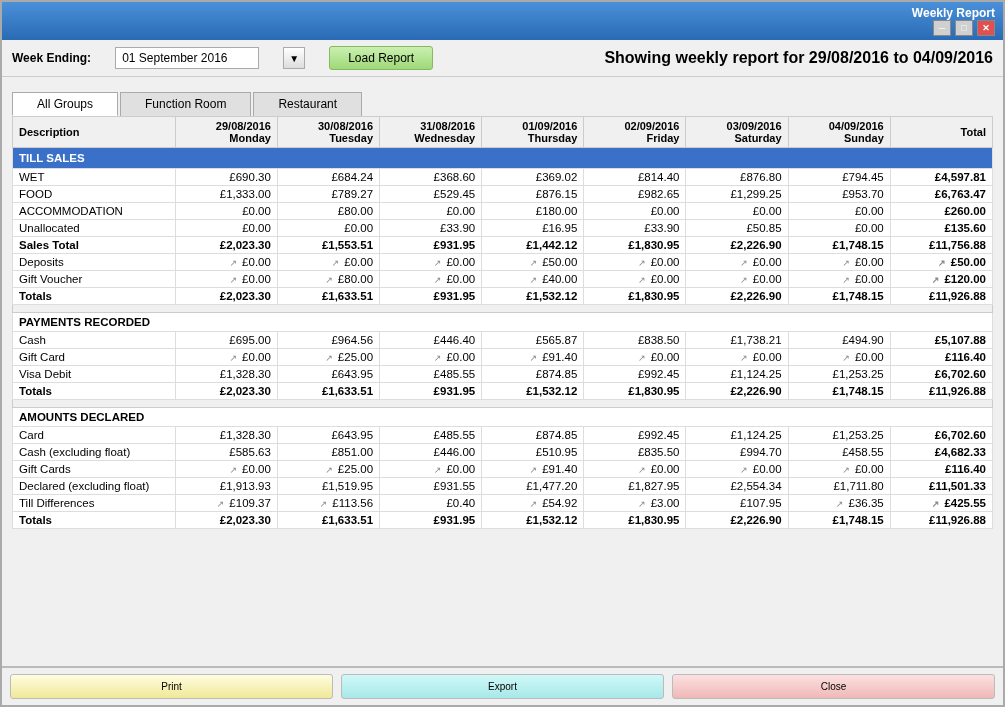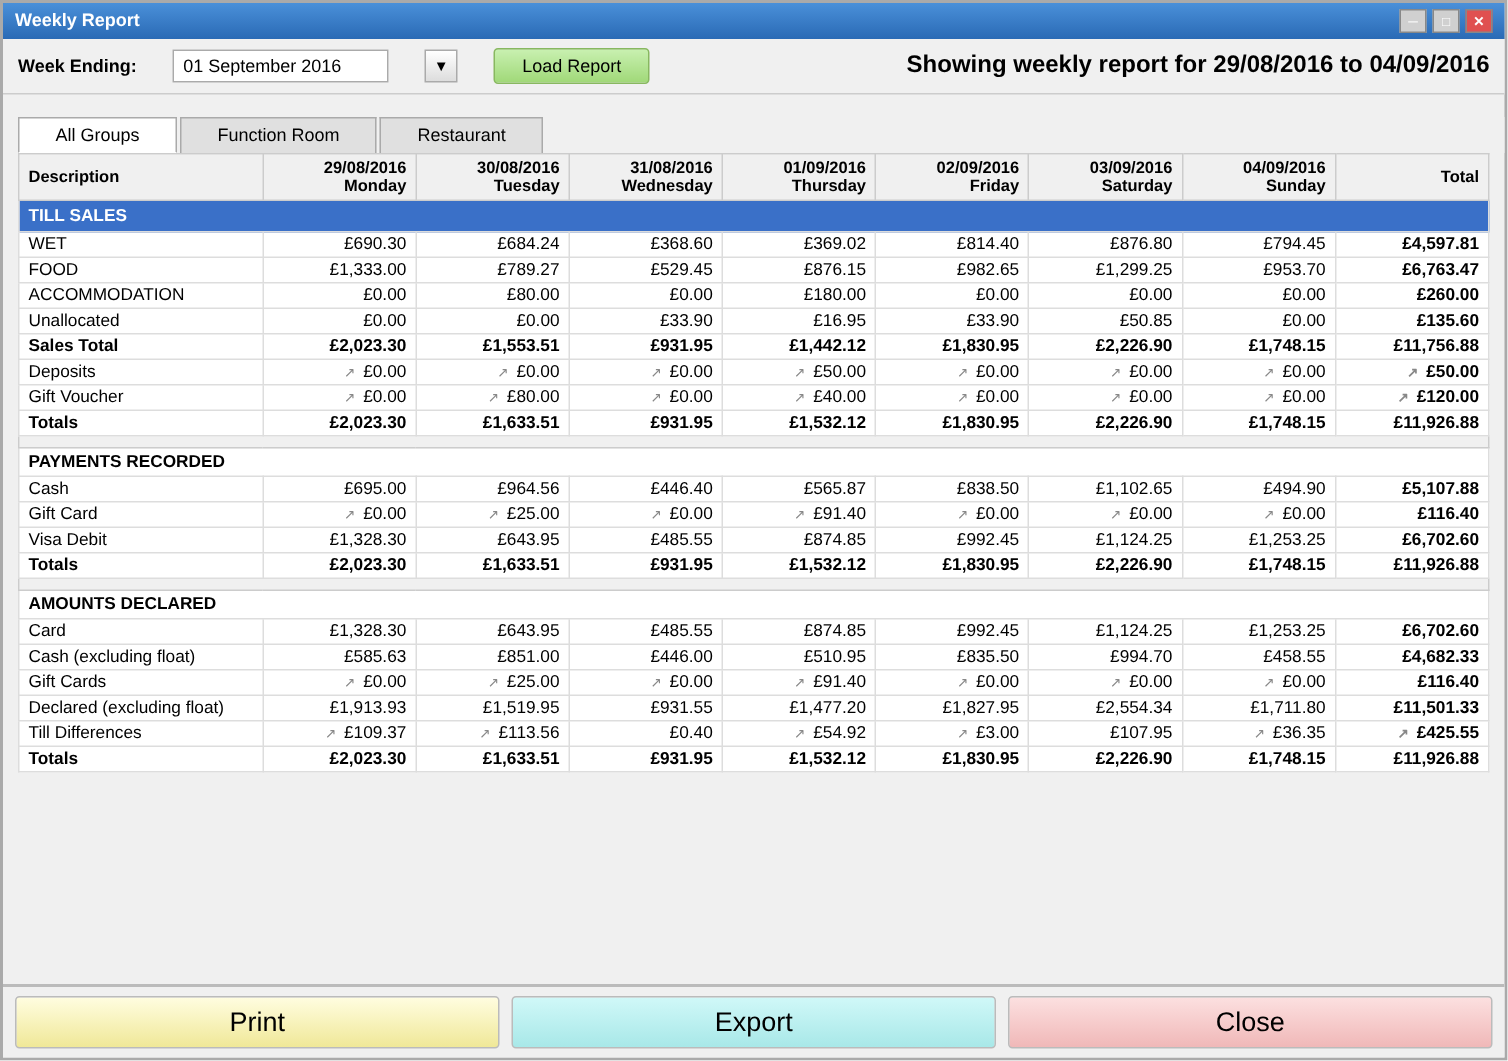--- a/index.html
+++ b/index.html
@@ -5,25 +5,26 @@
     * { box-sizing: border-box; margin: 0; padding: 0; }
     body { font-family: 'Segoe UI', Tahoma, Arial, sans-serif; font-size: 12px; background: #f0f0f0; }
 
     .window { width: 1005px; height: 707px; background: #f0f0f0; border: 2px solid #aaa; display: flex; flex-direction: column; }
 
     .title-bar {
       background: linear-gradient(to bottom, #4a90d9, #2a6ab5);
       color: white;
       padding: 4px 8px;
       display: flex;
-      align-items: flex-start;
+      align-items: flex-end;
       justify-content: space-between;
       font-size: 12px;
       font-weight: bold;
       min-height: 24px;
+      flex-direction: column;
     }
     .title-bar-controls { display: flex; gap: 4px; }
     .title-btn {
       width: 18px; height: 16px;
       background: #d0d0d0;
       border: 1px solid #888;
       font-size: 9px;
       display: flex; align-items: center; justify-content: center;
       cursor: pointer;
     }
@@ -140,21 +141,21 @@
       display: flex;
       border-top: 2px solid #bbb;
       background: #f0f0f0;
       padding: 6px 8px;
       gap: 8px;
     }
     .footer-btn {
       flex: 1;
       padding: 6px;
       text-align: center;
-      font-size: 18px;
+      font-size: 10px;
       cursor: pointer;
       border: 1px solid #bbb;
       border-radius: 3px;
     }
     .footer-btn.print { background: linear-gradient(to bottom, #fffde0, #f0e898); }
     .footer-btn.export { background: linear-gradient(to bottom, #d0f8f8, #a8e8e8); }
     .footer-btn.close-btn { background: linear-gradient(to bottom, #fce0e0, #f0b8b8); }
 
     .right { text-align: right; }
   </style>
@@ -302,21 +303,21 @@
         <tr class="section-header2">
           <td colspan="9"><b>PAYMENTS RECORDED</b></td>
         </tr>
         <tr>
           <td class="col-desc">Cash</td>
           <td class="col-day right">£695.00</td>
           <td class="col-day right">£964.56</td>
           <td class="col-day right">£446.40</td>
           <td class="col-day right">£565.87</td>
           <td class="col-day right">£838.50</td>
-          <td class="col-day right">£1,102.65</td>
+          <td class="col-day right">£1,738.21</td>
           <td class="col-day right">£494.90</td>
           <td class="col-total right">£5,107.88</td>
         </tr>
         <tr>
           <td class="col-desc">Gift Card</td>
           <td class="col-day right"><span class="link-icon">↗</span> £0.00</td>
           <td class="col-day right"><span class="link-icon">↗</span> £25.00</td>
           <td class="col-day right"><span class="link-icon">↗</span> £0.00</td>
           <td class="col-day right"><span class="link-icon">↗</span> £91.40</td>
           <td class="col-day right"><span class="link-icon">↗</span> £0.00</td>

